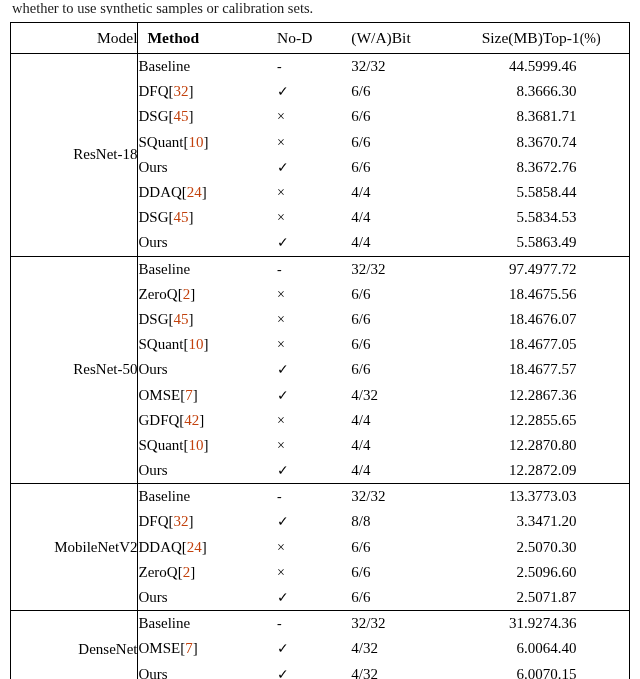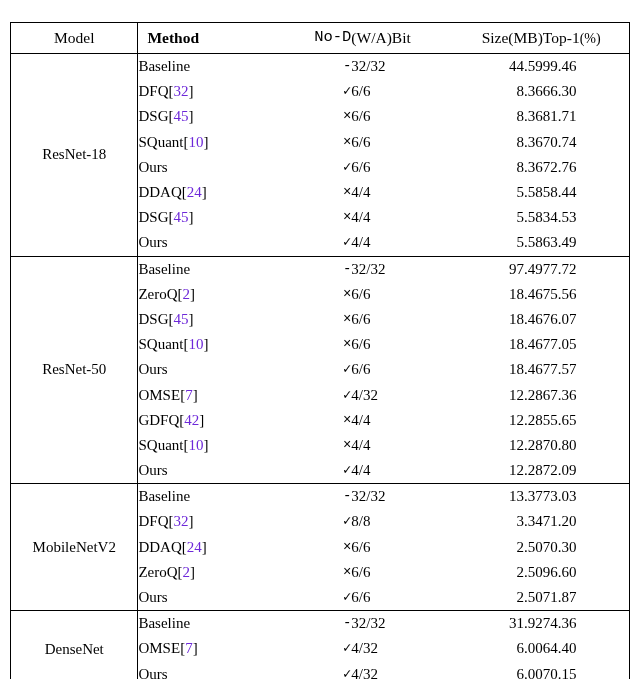--- a/index.html
+++ b/index.html
@@ -54,67 +54,67 @@
     font-size: 15.5px;
   }
   .group-first td {
     border-top: 1.2px solid #000;
   }
   .last-row td {
     border-bottom: 1.2px solid #000;
   }
   td.c-model {
     width: 128px;
-    text-align: center;
+    text-align: right;
     border-left: 1.2px solid #000;
     padding-left: 2px;
     padding-right: 2px;
   }
   td.c-method {
     width: 132px;
     text-align: left;
     border-left: 1.2px solid #000;
     padding-left: 9px;
   }
   td.c-nod {
     width: 76px;
-    text-align: right;
-    font-family: Liberation Mono, monospace;
+    text-align: left;
   }
   td.c-bit {
     width: 96px;
   }
   td.c-size {
     width: 98px;
     text-align: right;
   }
   td.c-top1 {
     width: 88px;
     text-align: left;
     border-right: 1.2px solid #000;
   }
   tr.datarow td {
     height: 25.2px;
   }
   .cite {
-    color: #6d28d9;
+    color: #c2410c;
   }
   .bold {
     font-weight: bold;
     margin-top: 33px;
   }
   .hdr .c-method { padding-left: 9px; font-weight: bold; }
   .pct { font-size: 14px; }
   .mark { font-size: 14px; }
 </style>
 </head>
 <body>
 
 <div class="page">
 
+  <div class="caption-tail">whether to use synthetic samples or calibration sets.</div>
 
   <table class="results">
     <tbody id="table-body">
         <tr class="hdr">
           <td class="c-model">Model</td>
           <td class="c-method">Method</td>
           <td class="c-nod">No-D</td>
           <td class="c-bit">(W/A)Bit</td>
           <td class="c-size">Size(MB)</td>
           <td class="c-top1">Top-1<span class="pct">(%)</span></td>

